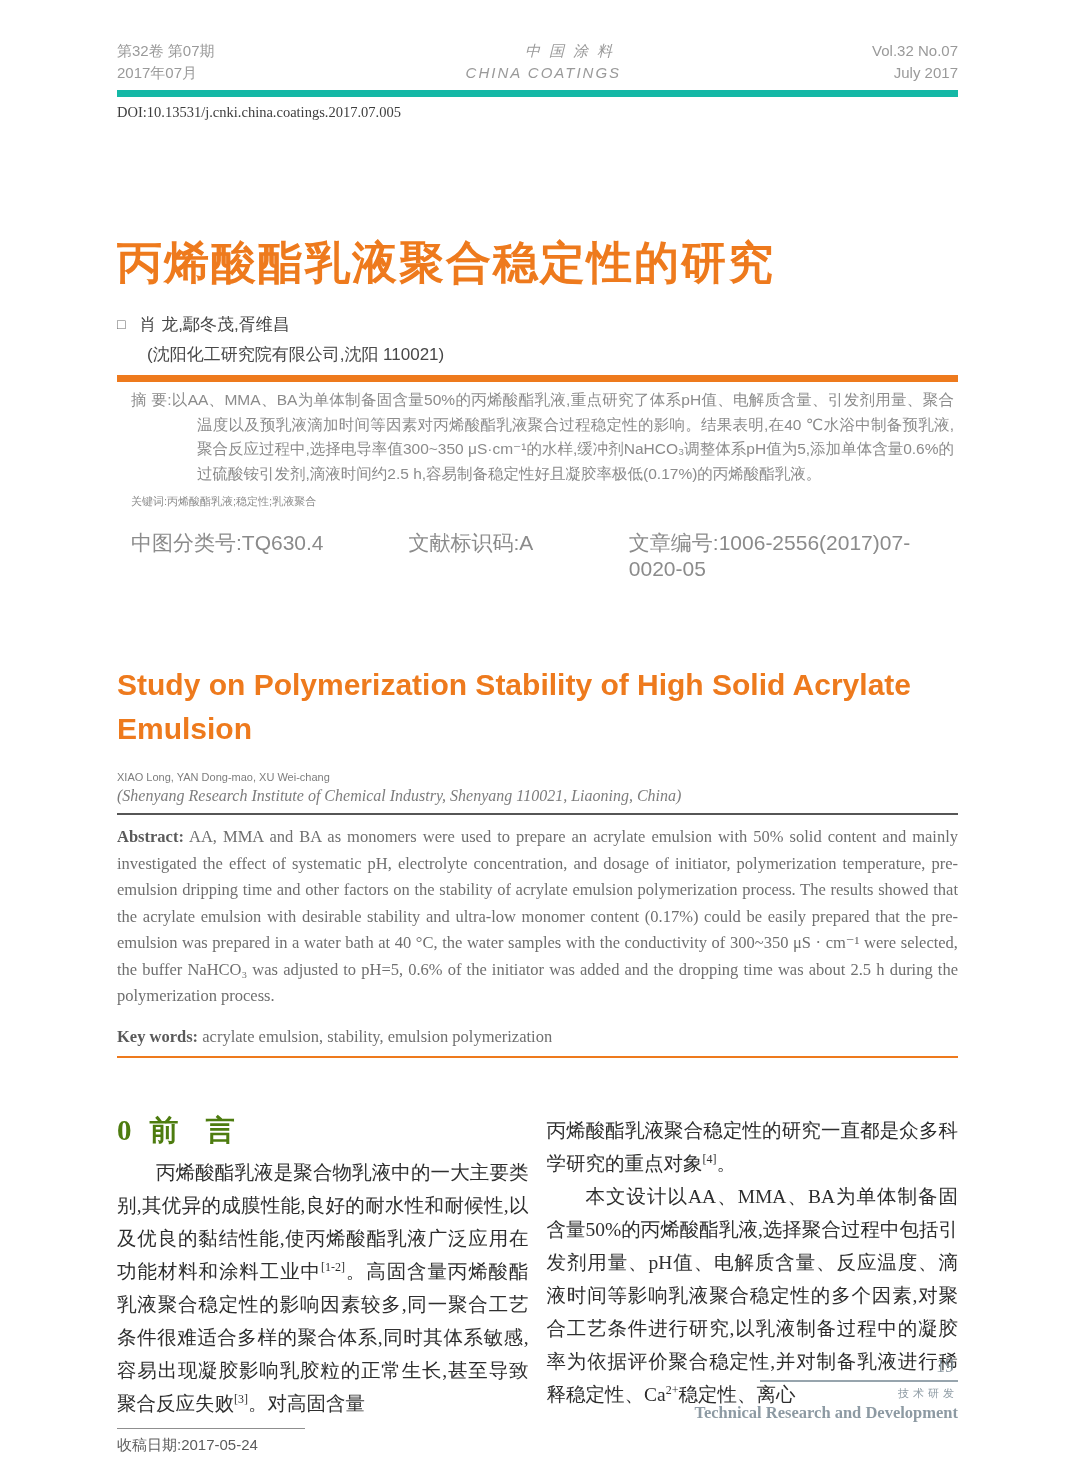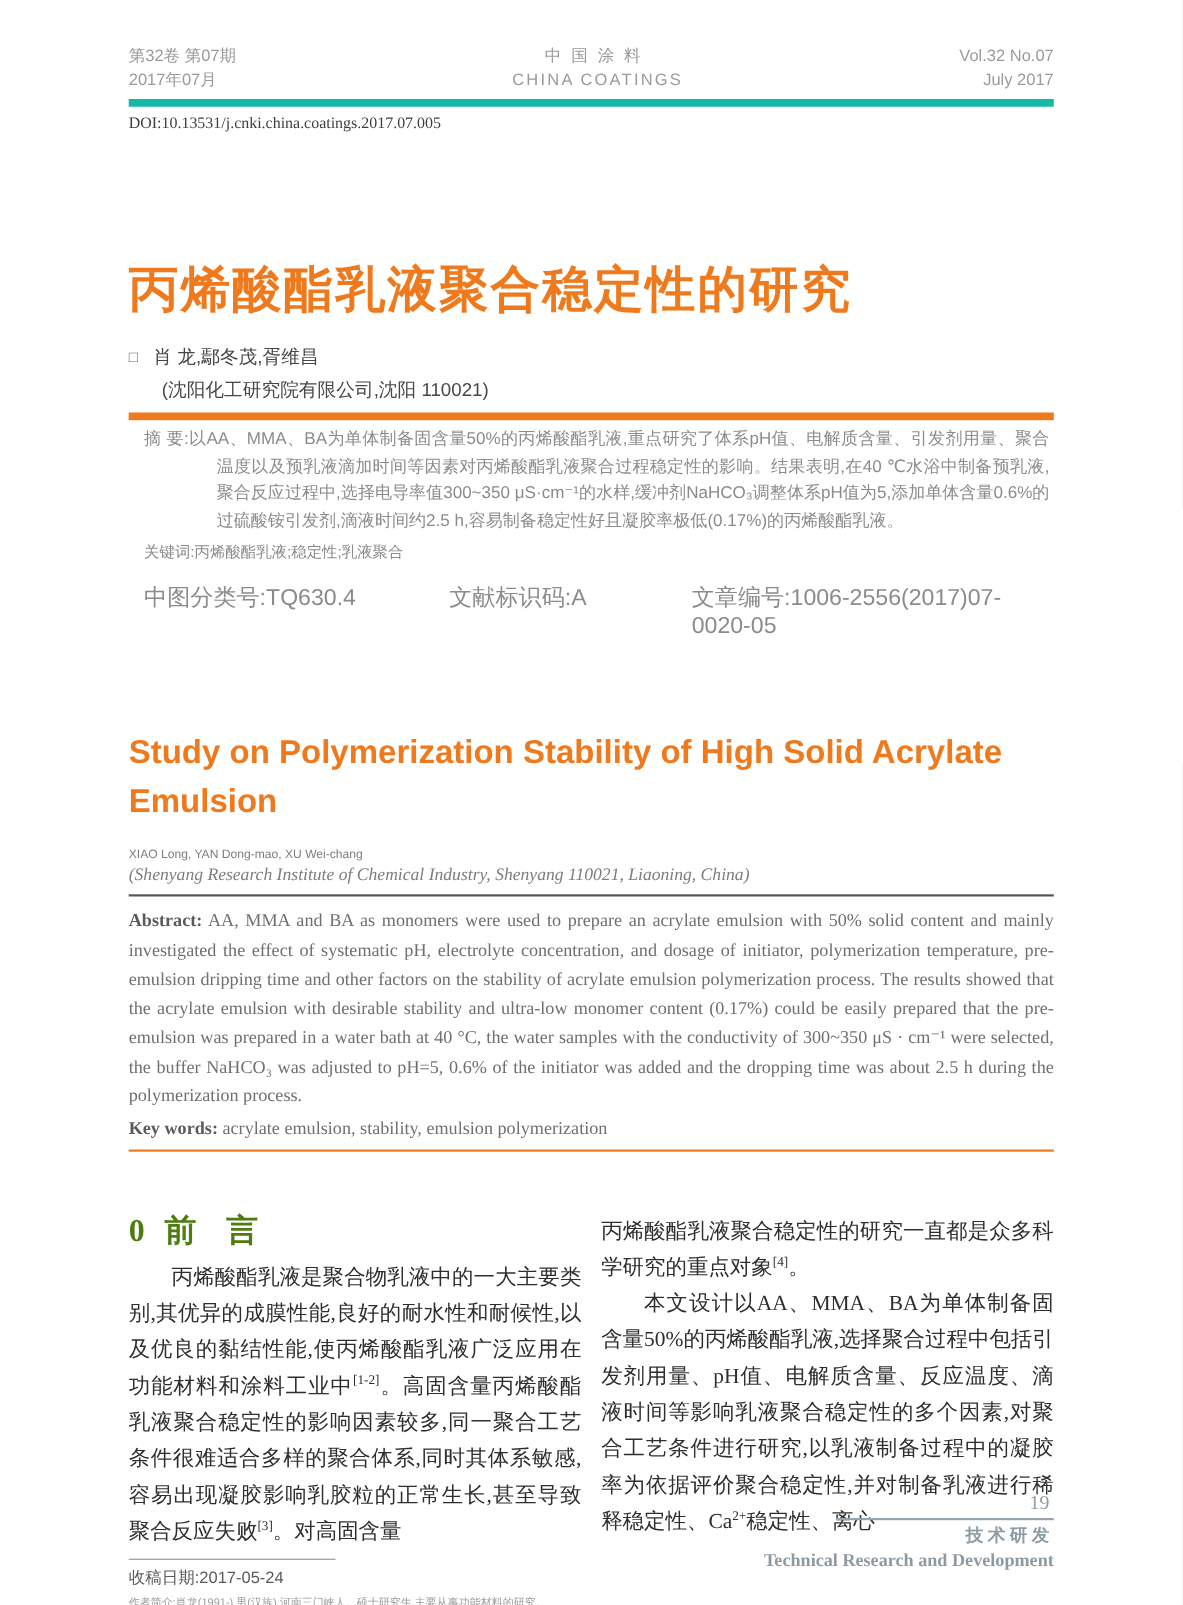--- a/index.html
+++ b/index.html
@@ -14,21 +14,21 @@
   }
   .content { padding:40px 117px 0 117px; }
 
   
   .journal-header {
     display:flex; justify-content:space-between; align-items:flex-end;
     border-bottom:7px solid #14b8a6; padding-bottom:6px;
     color:#9a9a9a; font-size:15px; line-height:22px;
   }
   .jh-left { text-align:left; }
-  .jh-center { text-align:center; }
+  .jh-center { text-align:right;font-style:italic; }
   .jh-center .cn { letter-spacing:9px; }
   .jh-center .en { letter-spacing:2px; }
   .jh-right { text-align:right; }
   .doi { margin-top:7px; font-size:14.5px; color:#3d3d3d; font-family:"Liberation Serif","DejaVu Serif",serif; }
 
   
   .title-cn {
     margin-top:112px;
     font-size:45px; font-weight:bold; letter-spacing:2px;
     color:#ee7a1d;
@@ -38,21 +38,21 @@
   .affil-cn { margin-top:7px; margin-left:30px; font-size:17px; color:#474747; }
   .orange-bar { margin-top:9px; height:7px; background:#ee7a1d; }
 
   
   .abstract-cn {
     margin:6px 4px 0 14px;
     font-size:15.5px; line-height:24.5px; color:#8b8b8b;
     text-align:justify;
     padding-left:66px; text-indent:-66px;
   }
-  .keywords-cn { margin:3px 0 16px 14px; font-size:14px; line-height:24px; color:#8b8b8b; }
+  .keywords-cn { margin:3px 0 16px 14px; font-size:11px; line-height:24px; color:#8b8b8b; }
   .class-row { margin:9px 0 0 14px; display:flex; font-size:21px; color:#8b8b8b; }
   .class-row .c1 { width:302px; }
   .class-row .c2 { width:240px; }
 
   
   .title-en {
     margin-top:82px;
     font-size:30px; font-weight:bold; line-height:44px;
     color:#ee7a1d; max-width:820px;
   }
@@ -63,21 +63,21 @@
   }
   .rule-dark { margin-top:8px; border-top:2px solid #565656; }
   .abstract-en {
     margin-top:9px;
     font-family:"Liberation Serif","DejaVu Serif",serif;
     font-size:16.5px; line-height:26.5px; color:#6f6f6f;
     text-align:justify;
   }
   .abstract-en .lbl, .keywords-en .lbl { font-weight:bold; color:#5a5a5a; }
   .keywords-en {
-    margin-top:3px;
+    margin-top:14px;
     font-family:"Liberation Serif","DejaVu Serif",serif;
     font-size:16.5px; line-height:26px; color:#6f6f6f;
   }
   .rule-orange { margin-top:6px; border-top:2px solid #ee7a1d; }
 
   
   .intro-columns { margin-top:56px; display:flex; gap:18px; }
   .col {
     flex:1;
     font-family:"Liberation Serif","DejaVu Serif",serif;
@@ -100,21 +100,21 @@
   .fn-received { font-size:15px; color:#5b5b5b; }
   .fn-bio { margin-top:6px; font-size:10px; color:#9c9c9c; }
 
   
   .page-footer {
     position:absolute; right:117px; top:1356px;
     width:280px; text-align:right; color:#8d9aa3;
   }
   .page-num { font-size:18px; font-family:"Liberation Serif","DejaVu Serif",serif; padding-right:4px; }
   .footer-rule { width:198px; border-top:2px solid #97a4ad; margin-left:auto; margin-top:3px; }
-  .footer-cn { margin-top:4px; font-size:16px; font-weight:bold; letter-spacing:4px; }
+  .footer-cn { margin-top:4px; font-size:11px; font-weight:normal; letter-spacing:4px; }
   .footer-en { margin-top:2px; font-family:"Liberation Serif","DejaVu Serif",serif; font-size:16.5px; font-weight:bold; }
 </style>
 </head>
 <body>
 
 <div class="page">
   <div class="content">
 
     <div class="journal-header">
       <div class="jh-left">

